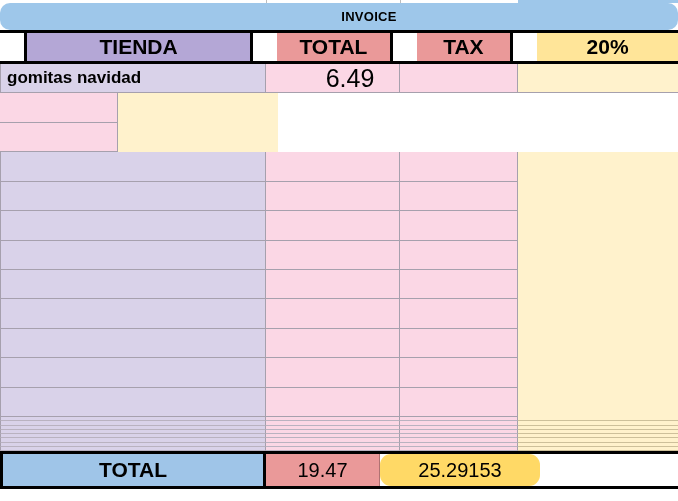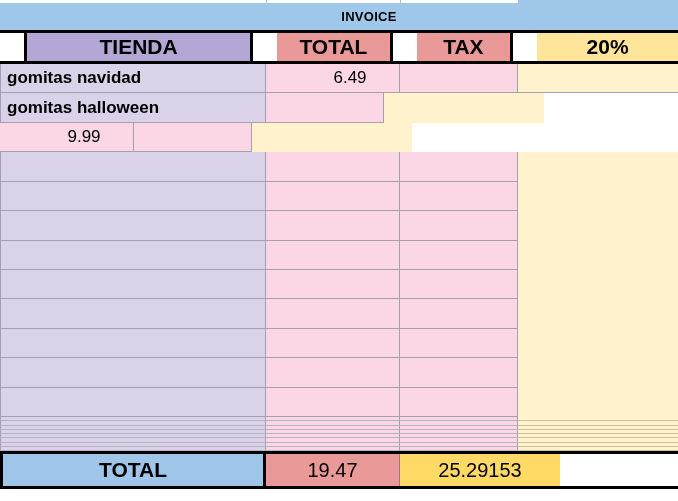--- a/index.html
+++ b/index.html
@@ -10,56 +10,56 @@
   
   .topstrip{height:3px;position:relative;background:#fff;}
   .topstrip .tick{position:absolute;top:0;bottom:0;width:1px;background:#bdbdbd;}
   .tick.t1{left:266px}.tick.t2{left:400px}
   .topstrip .blueseg{position:absolute;top:0;bottom:0;left:518px;right:0;background:var(--c-invoice_bar);}
   
   .invoice-bar{
     height:27px;background:var(--c-invoice_bar);
     display:flex;align-items:center;justify-content:center;
     box-sizing:border-box;padding-left:60px;
-    font-weight:bold;font-size:13px;letter-spacing:.3px;
+    font-weight:bold;font-size:13px;letter-spacing:.3px;border-radius:10px;
   }
   
   .header-row{height:34px;display:flex;box-sizing:border-box;
     border-top:3px solid #000;border-bottom:3px solid #000;}
   .h{box-sizing:border-box;display:flex;align-items:center;justify-content:center;
     font-weight:bold;font-size:21px;margin-left:24px;}
   .h-tienda{width:266px;background:var(--c-header_purple);border-left:3px solid #000;border-right:3px solid #000;}
   .h-total{width:134px;background:var(--c-header_red);border-right:3px solid #000;}
   .h-tax{width:112px;background:var(--c-header_red);border-right:3px solid #000;}
   .h-pct{width:164px;background:var(--c-header_yellow);}
   
   .body{height:353px;display:flex;flex-direction:column;}
   .row{flex:1;display:flex;min-height:0;}
   .c{box-sizing:border-box;border-right:1px solid var(--c-grid_line);border-bottom:1px solid var(--c-grid_line);}
   .c-tienda{width:266px;background:var(--c-cell_lavender);border-left:1px solid var(--c-grid_line);
     display:flex;align-items:center;padding-left:6px;font-weight:bold;font-size:17px;}
   .c-total{width:134px;background:var(--c-cell_pink);
-    display:flex;align-items:center;justify-content:center;font-size:17px;padding-left:35px;}
+    display:flex;align-items:center;justify-content:center;font-size:25px;padding-left:35px;}
   .c-tax{width:118px;background:var(--c-cell_pink);}
   .c-pct{width:160px;background:var(--c-cell_yellow);border-right:none;border-bottom:none;}
   .row.first .c-pct{border-bottom:1px solid var(--c-grid_line);}
   
   .thinzone{height:34px;display:flex;flex-direction:column;}
   .thinrow{flex:1;display:flex;min-height:0;}
   .thinrow .c{border-bottom:1px solid #b9b2c0;}
   .thinrow .c-pct{border-bottom:1px solid #cdc09a;}
   
   .footer-row{height:38px;display:flex;box-sizing:border-box;
     border-top:3px solid #000;border-bottom:3px solid #000;}
   .f{box-sizing:border-box;display:flex;align-items:center;justify-content:center;font-size:20px;}
   .f-tienda{width:266px;background:var(--c-footer_blue);border-left:3px solid #000;border-right:3px solid #000;
     font-weight:bold;font-size:21px;}
-  .f-total{width:134px;background:var(--c-footer_red);border-right:1px solid rgba(0,0,0,.25);}
+  .f-total{width:114px;background:var(--c-footer_red);border-right:1px solid rgba(0,0,0,.25);}
   .f-tax{width:118px;background:var(--c-footer_red);border-right:1px solid rgba(0,0,0,.25);}
-  .f-pct{width:160px;background:var(--c-footer_yellow);}
+  .f-pct{width:160px;background:var(--c-footer_yellow);border-radius:11px;}
 </style>
 </head>
 <body>
 
 <div class="sheet" id="sheet" style="--c-invoice_bar: #9ec7ea; --c-header_purple: #b4a7d6; --c-header_red: #ea9999; --c-header_yellow: #ffe599; --c-cell_lavender: #d9d2e9; --c-cell_pink: #fbd7e5; --c-cell_yellow: #fff2cc; --c-footer_blue: #9fc5e8; --c-footer_red: #ea9999; --c-footer_yellow: #ffd966; --c-grid_line: #a6a0ad;">
 
   <div class="topstrip">
     <div class="tick t1"></div>
     <div class="tick t2"></div>
     <div class="blueseg"></div>
@@ -85,26 +85,24 @@
   </div>
 
   <div class="body" id="body-rows">
       <div class="row first">
         <div class="c c-tienda">gomitas navidad</div>
         <div class="c c-total">6.49</div>
         <div class="c c-tax"></div>
         <div class="c c-pct"></div>
       </div>
       <div class="row">
-        <div class="c c-tienda">gomitas halloween</div>
-        <div class="c c-tax"></div>
-        <div class="c c-pct"></div>
-      </div>
-      <div class="row">
-        <div class="c c-total">9.99</div>
+        <div class="c c-tax"></div>
+        <div class="c c-pct"></div>
+      </div>
+      <div class="row">
         <div class="c c-tax"></div>
         <div class="c c-pct"></div>
       </div>
       <div class="row">
         <div class="c c-tienda"></div>
         <div class="c c-total"></div>
         <div class="c c-tax"></div>
         <div class="c c-pct"></div>
       </div>
       <div class="row">

